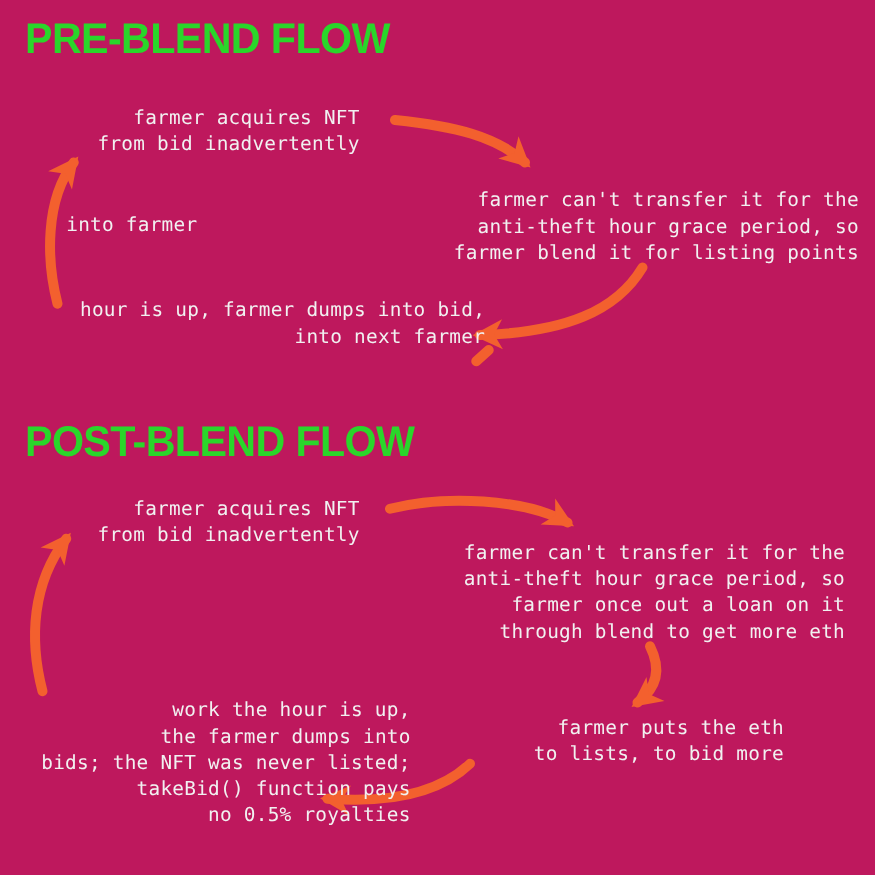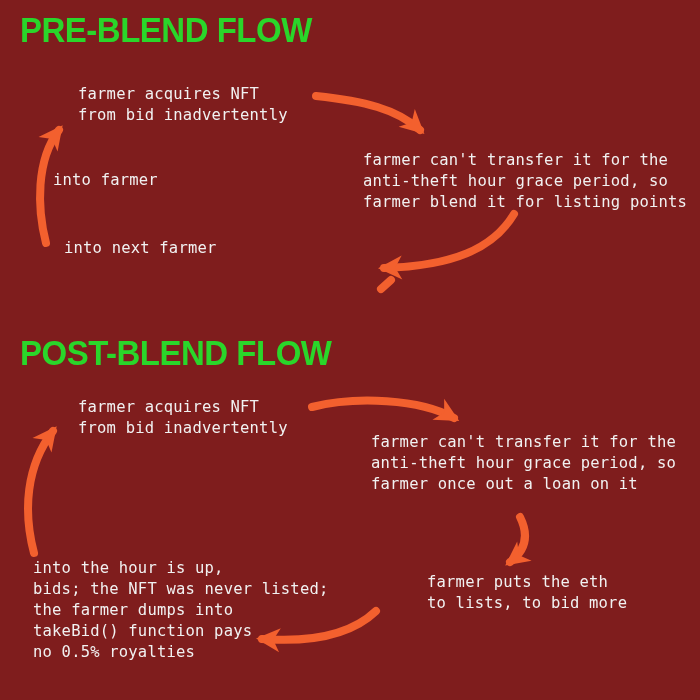--- a/index.html
+++ b/index.html
@@ -1,18 +1,19 @@
 <!DOCTYPE html>
 <html><head>
 <meta charset="utf-8">
 <style>
   html,body{margin:0;padding:0;background:#000;}
   .canvas{
-    position:relative;width:700px;height:700px;background:#7f1d1d;overflow:hidden;
+    position:relative;width:700px;height:700px;background:#be185d;overflow:hidden;
     font-family:"DejaVu Sans Mono","Liberation Mono",monospace;
+    text-align:right;
   }
   .arrow-layer{position:absolute;left:0;top:0;width:700px;height:700px;}
   .section-title{
     position:absolute;margin:0;
     font-family:"Liberation Sans","DejaVu Sans",sans-serif;
     font-weight:bold;font-size:33px;line-height:34px;letter-spacing:-0.5px;
     color:#2ad62a;
     transform:scaleY(1.04);transform-origin:left top;
     white-space:nowrap;
   }
@@ -66,42 +67,44 @@
     <span class="line">farmer can't transfer it for the</span>
     <span class="line">anti-theft hour grace period, so</span>
     <span class="line">farmer blend it for listing points</span>
   </div>
 
   <div class="node n-pre-next">
     <span class="line">into farmer</span>
   </div>
 
   <div class="node n-pre-dump">
+    <span class="line">hour is up, farmer dumps into bid,</span>
     <span class="line">into next farmer</span>
   </div>
 
   <h1 class="section-title t2">POST-BLEND FLOW</h1>
 
   <div class="node n-post-acquire">
     <span class="line">farmer acquires NFT</span>
     <span class="line">from bid inadvertently</span>
   </div>
 
   <div class="node n-post-loan">
     <span class="line">farmer can't transfer it for the</span>
     <span class="line">anti-theft hour grace period, so</span>
     <span class="line">farmer once out a loan on it</span>
+    <span class="line">through blend to get more eth</span>
   </div>
 
   <div class="node n-post-eth">
     <span class="line">farmer puts the eth</span>
     <span class="line">to lists, to bid more</span>
   </div>
 
   <div class="node n-post-dump">
-    <span class="line">into the hour is up,</span>
+    <span class="line">work the hour is up,</span>
+    <span class="line">the farmer dumps into</span>
     <span class="line">bids; the NFT was never listed;</span>
-    <span class="line">the farmer dumps into</span>
     <span class="line">takeBid() function pays</span>
     <span class="line">no 0.5% royalties</span>
   </div>
 
 </div>
 
 </body></html>

